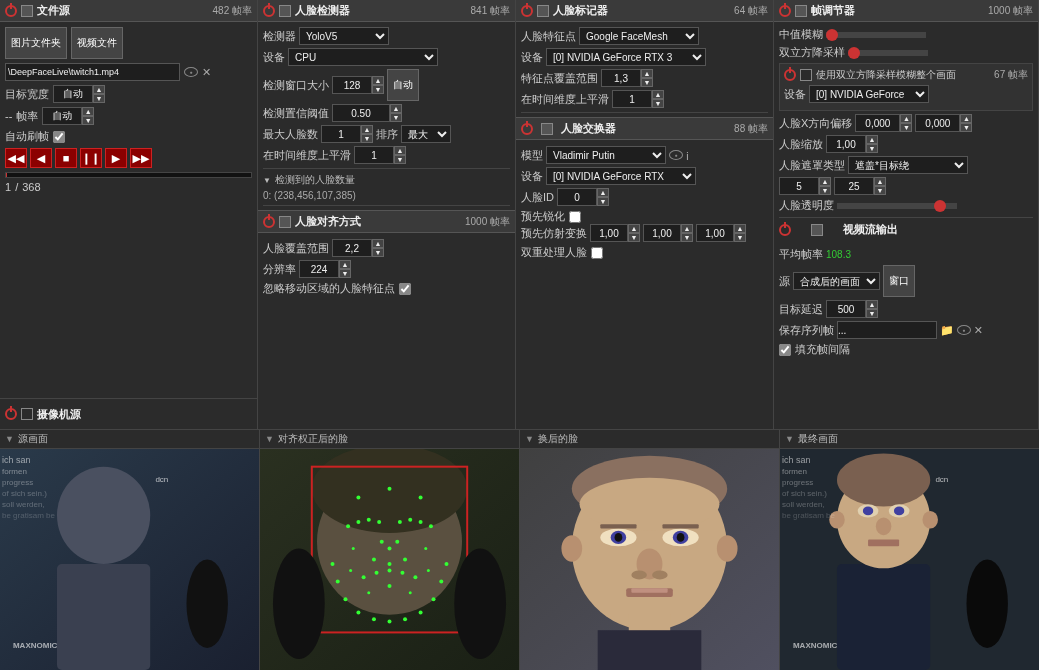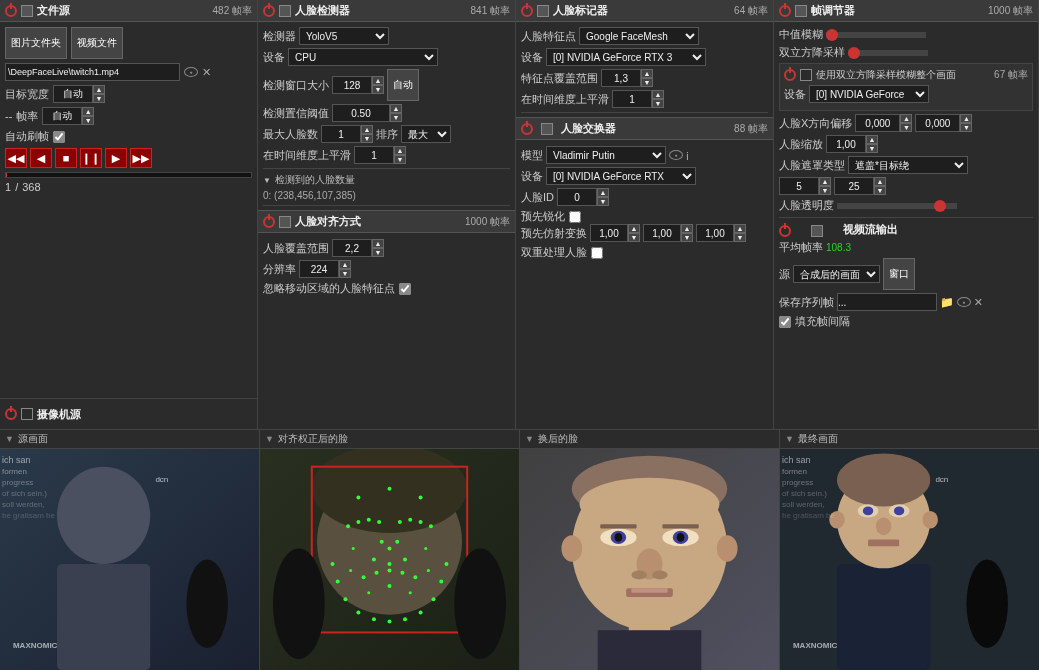--- a/index.html
+++ b/index.html
@@ -620,35 +620,45 @@
               <button>▼</button>
             </div>
           </div>
         </div>
         <div class="compact-row">
           <span class="label">人脸透明度</span>
           <input type="range" class="slider" style="width: 120px;" min="0" max="100" value="90">
         </div>
 
         <div class="divider"></div>
-        <div style="display:flex;align-items:flex-end;gap:20px;margin-bottom:3px;">
+        <div style="display:flex;align-items:center;gap:20px;margin-bottom:10px;">
           <span class="icon-power"></span>
           <span class="icon-check checked"></span>
           <span style="font-size:11px;font-weight:bold;color:#eee;flex:1;">视频流输出</span>
         </div>
         <div class="compact-row">
           <span class="label">平均帧率</span>
           <span style="color:#33cc33;font-size:10px;">108.3</span>
         </div>
         <div class="compact-row">
           <span class="label">源</span>
           <select class="select-box" style="width:87px;">
             <option>合成后的画面</option>
           </select>
           <button class="btn-gray">窗口</button>
+        </div>
+        <div class="compact-row">
+          <span class="label">目标延迟</span>
+          <div class="spinbox">
+            <input type="text" value="500" style="">
+            <div class="spin-btns">
+              <button>▲</button>
+              <button>▼</button>
+            </div>
+          </div>
         </div>
         <div class="compact-row">
           <span class="label">保存序列帧</span>
           <input type="text" value="..." style="width: 100px; background: rgb(30, 30, 30); border: 1px solid rgb(85, 85, 85); color: rgb(238, 238, 238); height: 18px; font-size: 10px;">
           <span class="icon-folder">📁</span>
           <span class="icon-eye"></span>
           <span style="cursor:pointer;color:#aaa;">✕</span>
         </div>
         <div class="checkbox-row">
           <input type="checkbox" checked="" style="">

